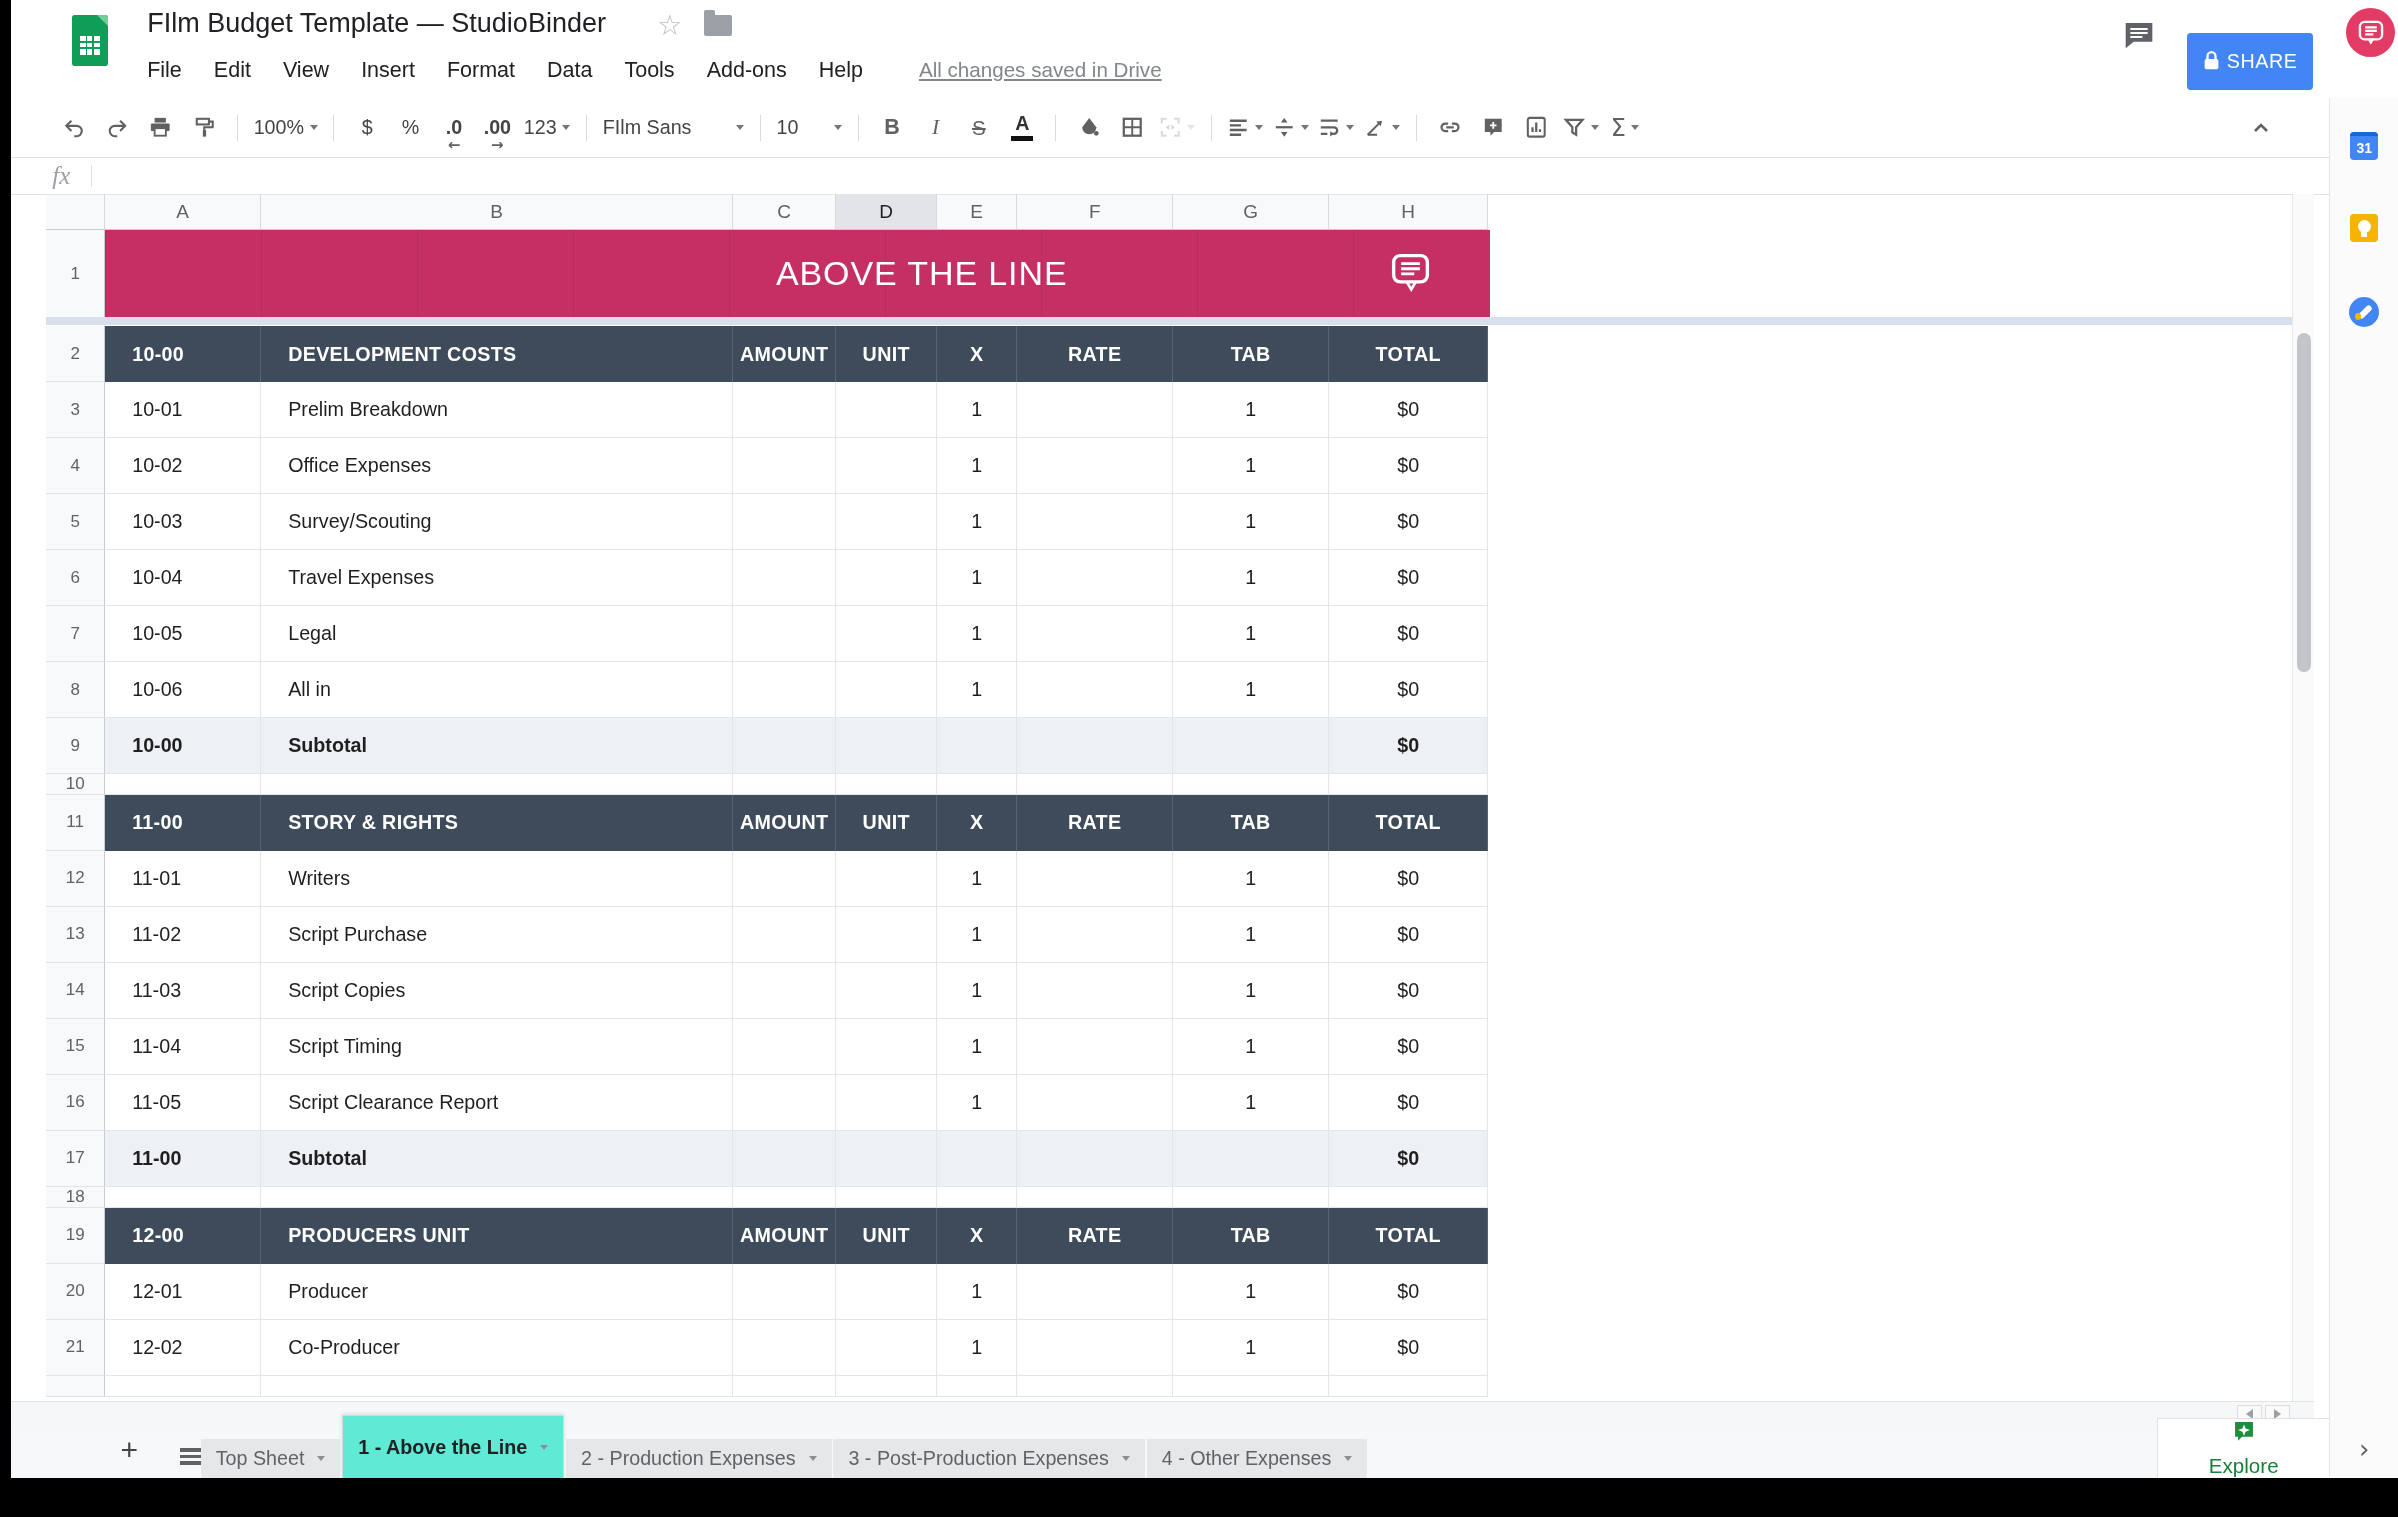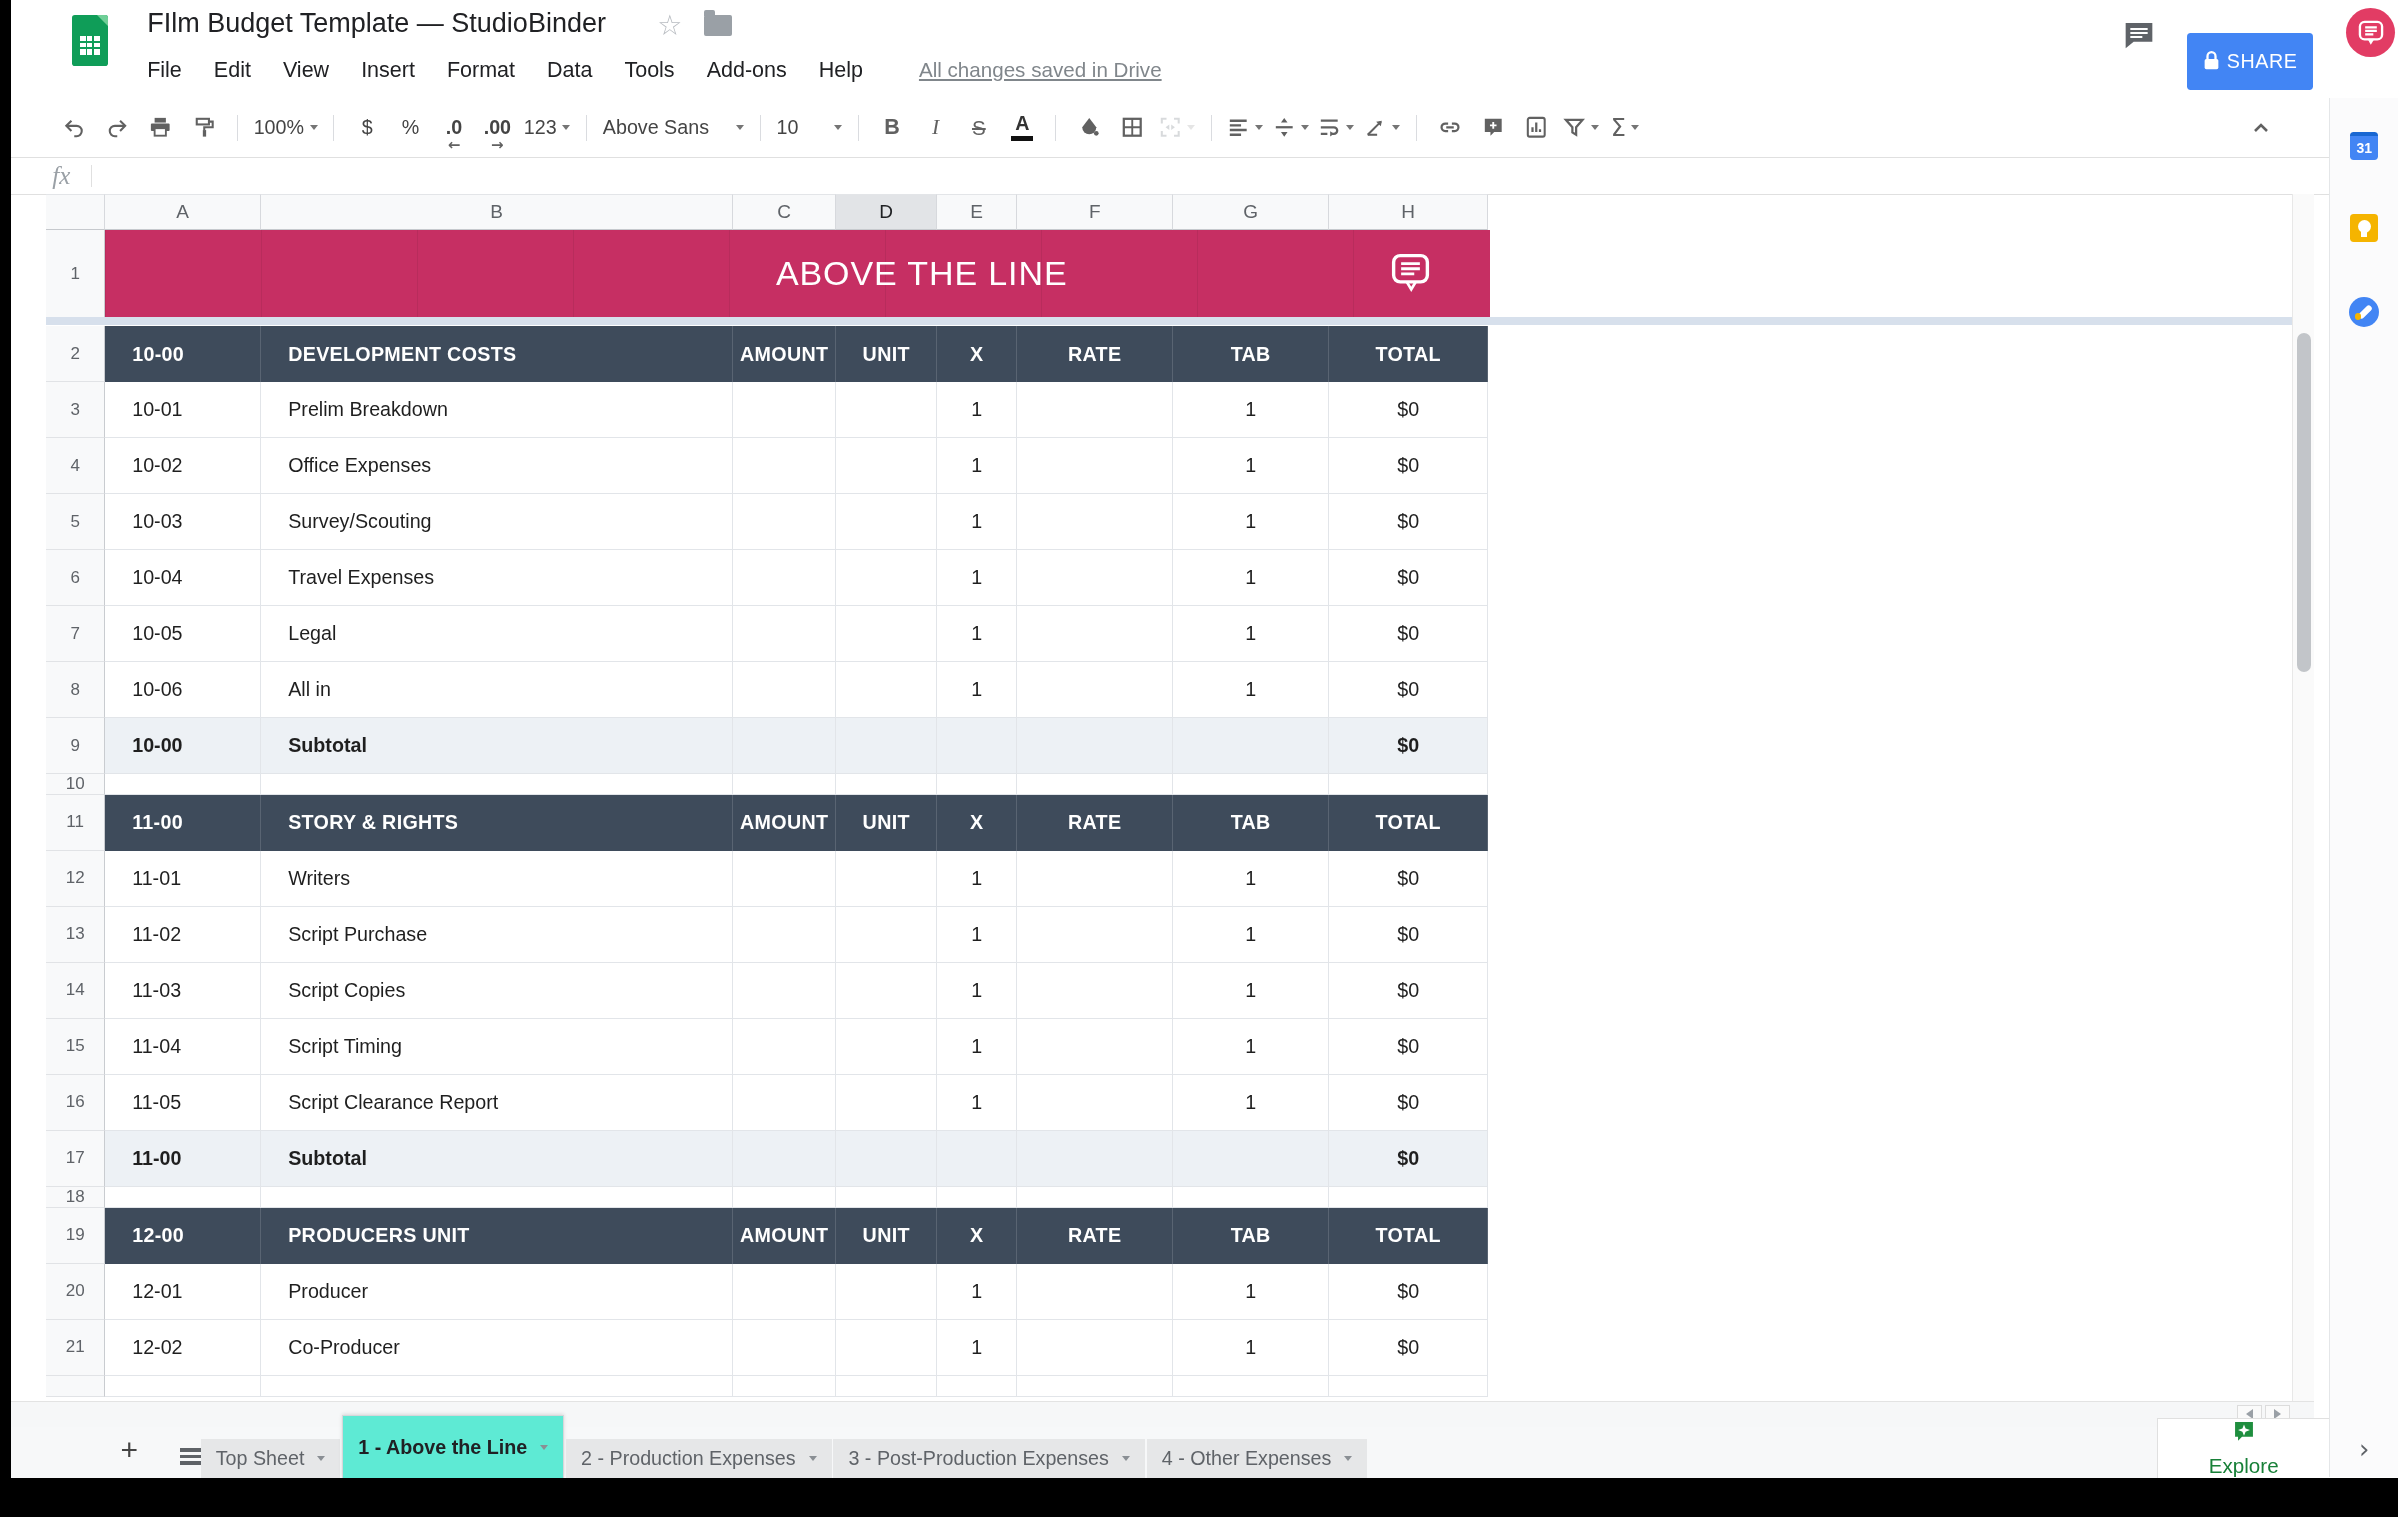--- a/index.html
+++ b/index.html
@@ -231,21 +231,21 @@
       </div>
     <div class="tb">
         <span class="decim"><span>.00</span><span class="arr">→</span></span>
       </div>
     <div class="tb">
         <span class="tb-label">123</span>
         <span class="caret sm"></span>
       </div>
     <div class="sep"></div>
     <div class="tb" style="min-width:141px;justify-content:space-between;">
-        <span class="tb-label">Above Sans</span>
+        <span class="tb-label">FIlm Sans</span>
         <span class="caret sm"></span>
       </div>
     <div class="sep"></div>
     <div class="tb" style="min-width:66px;justify-content:space-between;">
         <span class="tb-label">10</span>
         <span class="caret sm"></span>
       </div>
     <div class="sep"></div>
     <div class="tb" id="btn-bold">B</div>
     <div class="tb" id="btn-italic">I</div>

